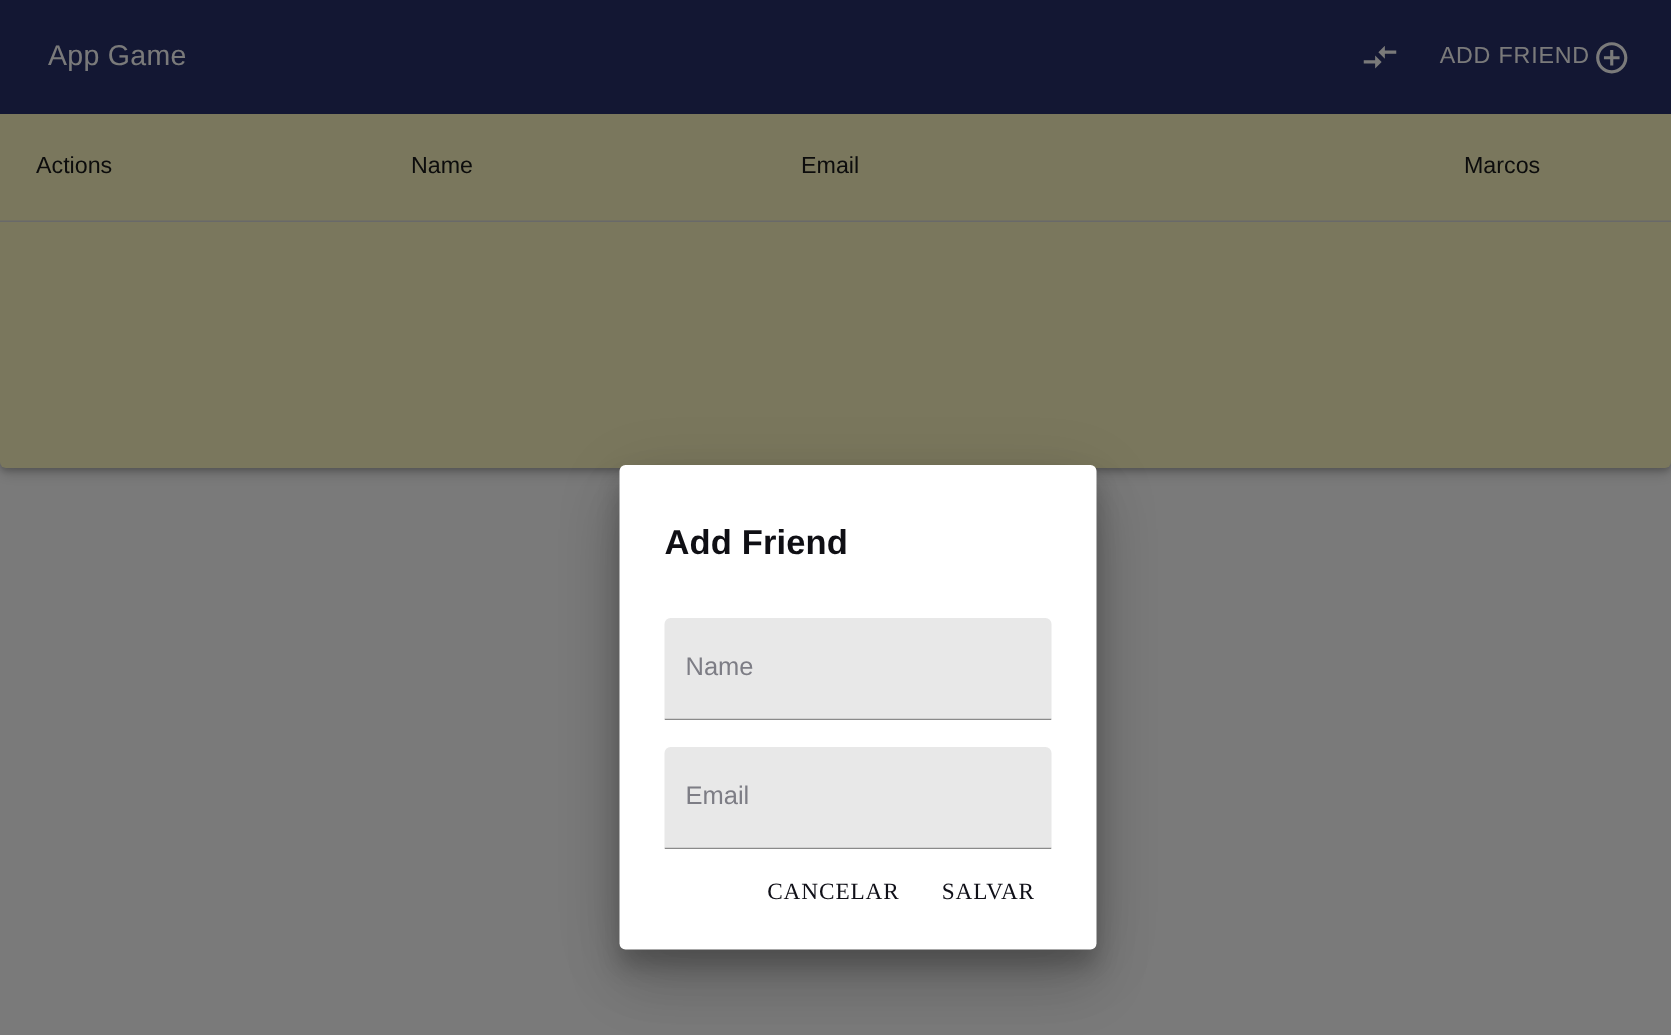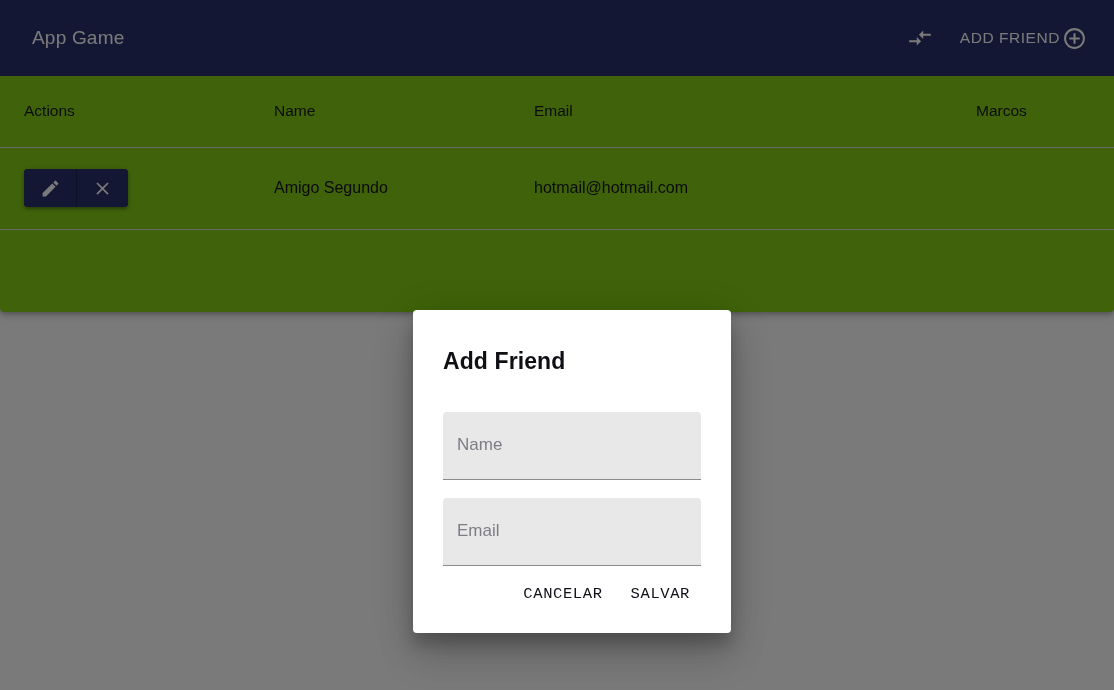--- a/index.html
+++ b/index.html
@@ -22,21 +22,21 @@
     inset: 0;
     background: #ffffff;
   }
 
   .app-card {
     position: absolute;
     left: 0;
     top: 0;
     width: 1114px;
     height: 312px;
-    background: #84cc16;
+    background: #fef9c3;
     border-radius: 0 0 4px 4px;
     box-shadow: 0 2px 4px rgba(0,0,0,.22), 0 4px 10px rgba(0,0,0,.14);
     overflow: hidden;
   }
 
   
   .toolbar {
     height: 76px;
     background: #28306b;
     display: flex;
@@ -209,21 +209,21 @@
     display: flex;
     justify-content: flex-end;
     align-items: center;
     gap: 6px;
     padding-bottom: 14px;
   }
 
   .text-btn {
     background: none;
     border: none;
-    font-family: Liberation Mono, monospace;
+    font-family: Liberation Serif, serif;
     font-size: 15.5px;
     font-weight: 500;
     letter-spacing: .6px;
     text-transform: uppercase;
     color: #101018;
     padding: 9px 11px;
     border-radius: 4px;
     cursor: pointer;
     white-space: nowrap;
     line-height: 1;
@@ -271,43 +271,20 @@
         <tr>
           <th class="col-actions">Actions</th>
           <th class="col-name">Name</th>
           <th class="col-email">Email</th>
           <th class="col-friend">Marcos</th>
         </tr>
       </thead>
       <tbody>
 
 
-        <tr>
-          <td class="col-actions">
-            <span class="btn-group">
-              <button>
-                <span>
-                  <svg width="21" height="21" viewBox="0 0 24 24" aria-hidden="true">
-                    <path d="M3 17.25V21h3.75L17.81 9.94l-3.75-3.75L3 17.25zM20.71 7.04a1 1 0 0 0 0-1.41l-2.34-2.34a1 1 0 0 0-1.41 0l-1.83 1.83 3.75 3.75 1.83-1.83z"></path>
-                  </svg>
-                </span>
-              </button>
-              <button>
-                <span>
-                  <svg width="21" height="21" viewBox="0 0 24 24" aria-hidden="true">
-                    <path d="M19 6.41L17.59 5 12 10.59 6.41 5 5 6.41 10.59 12 5 17.59 6.41 19 12 13.41 17.59 19 19 17.59 13.41 12z"></path>
-                  </svg>
-                </span>
-              </button>
-            </span>
-          </td>
-          <td class="col-name">Amigo Segundo</td>
-          <td class="col-email">hotmail@hotmail.com</td>
-          <td class="col-friend"></td>
-        </tr>
 
       </tbody>
     </table>
 
   </div>
 </div>
 
 <div class="scrim"></div>
 
 <div class="dialog" role="dialog">

